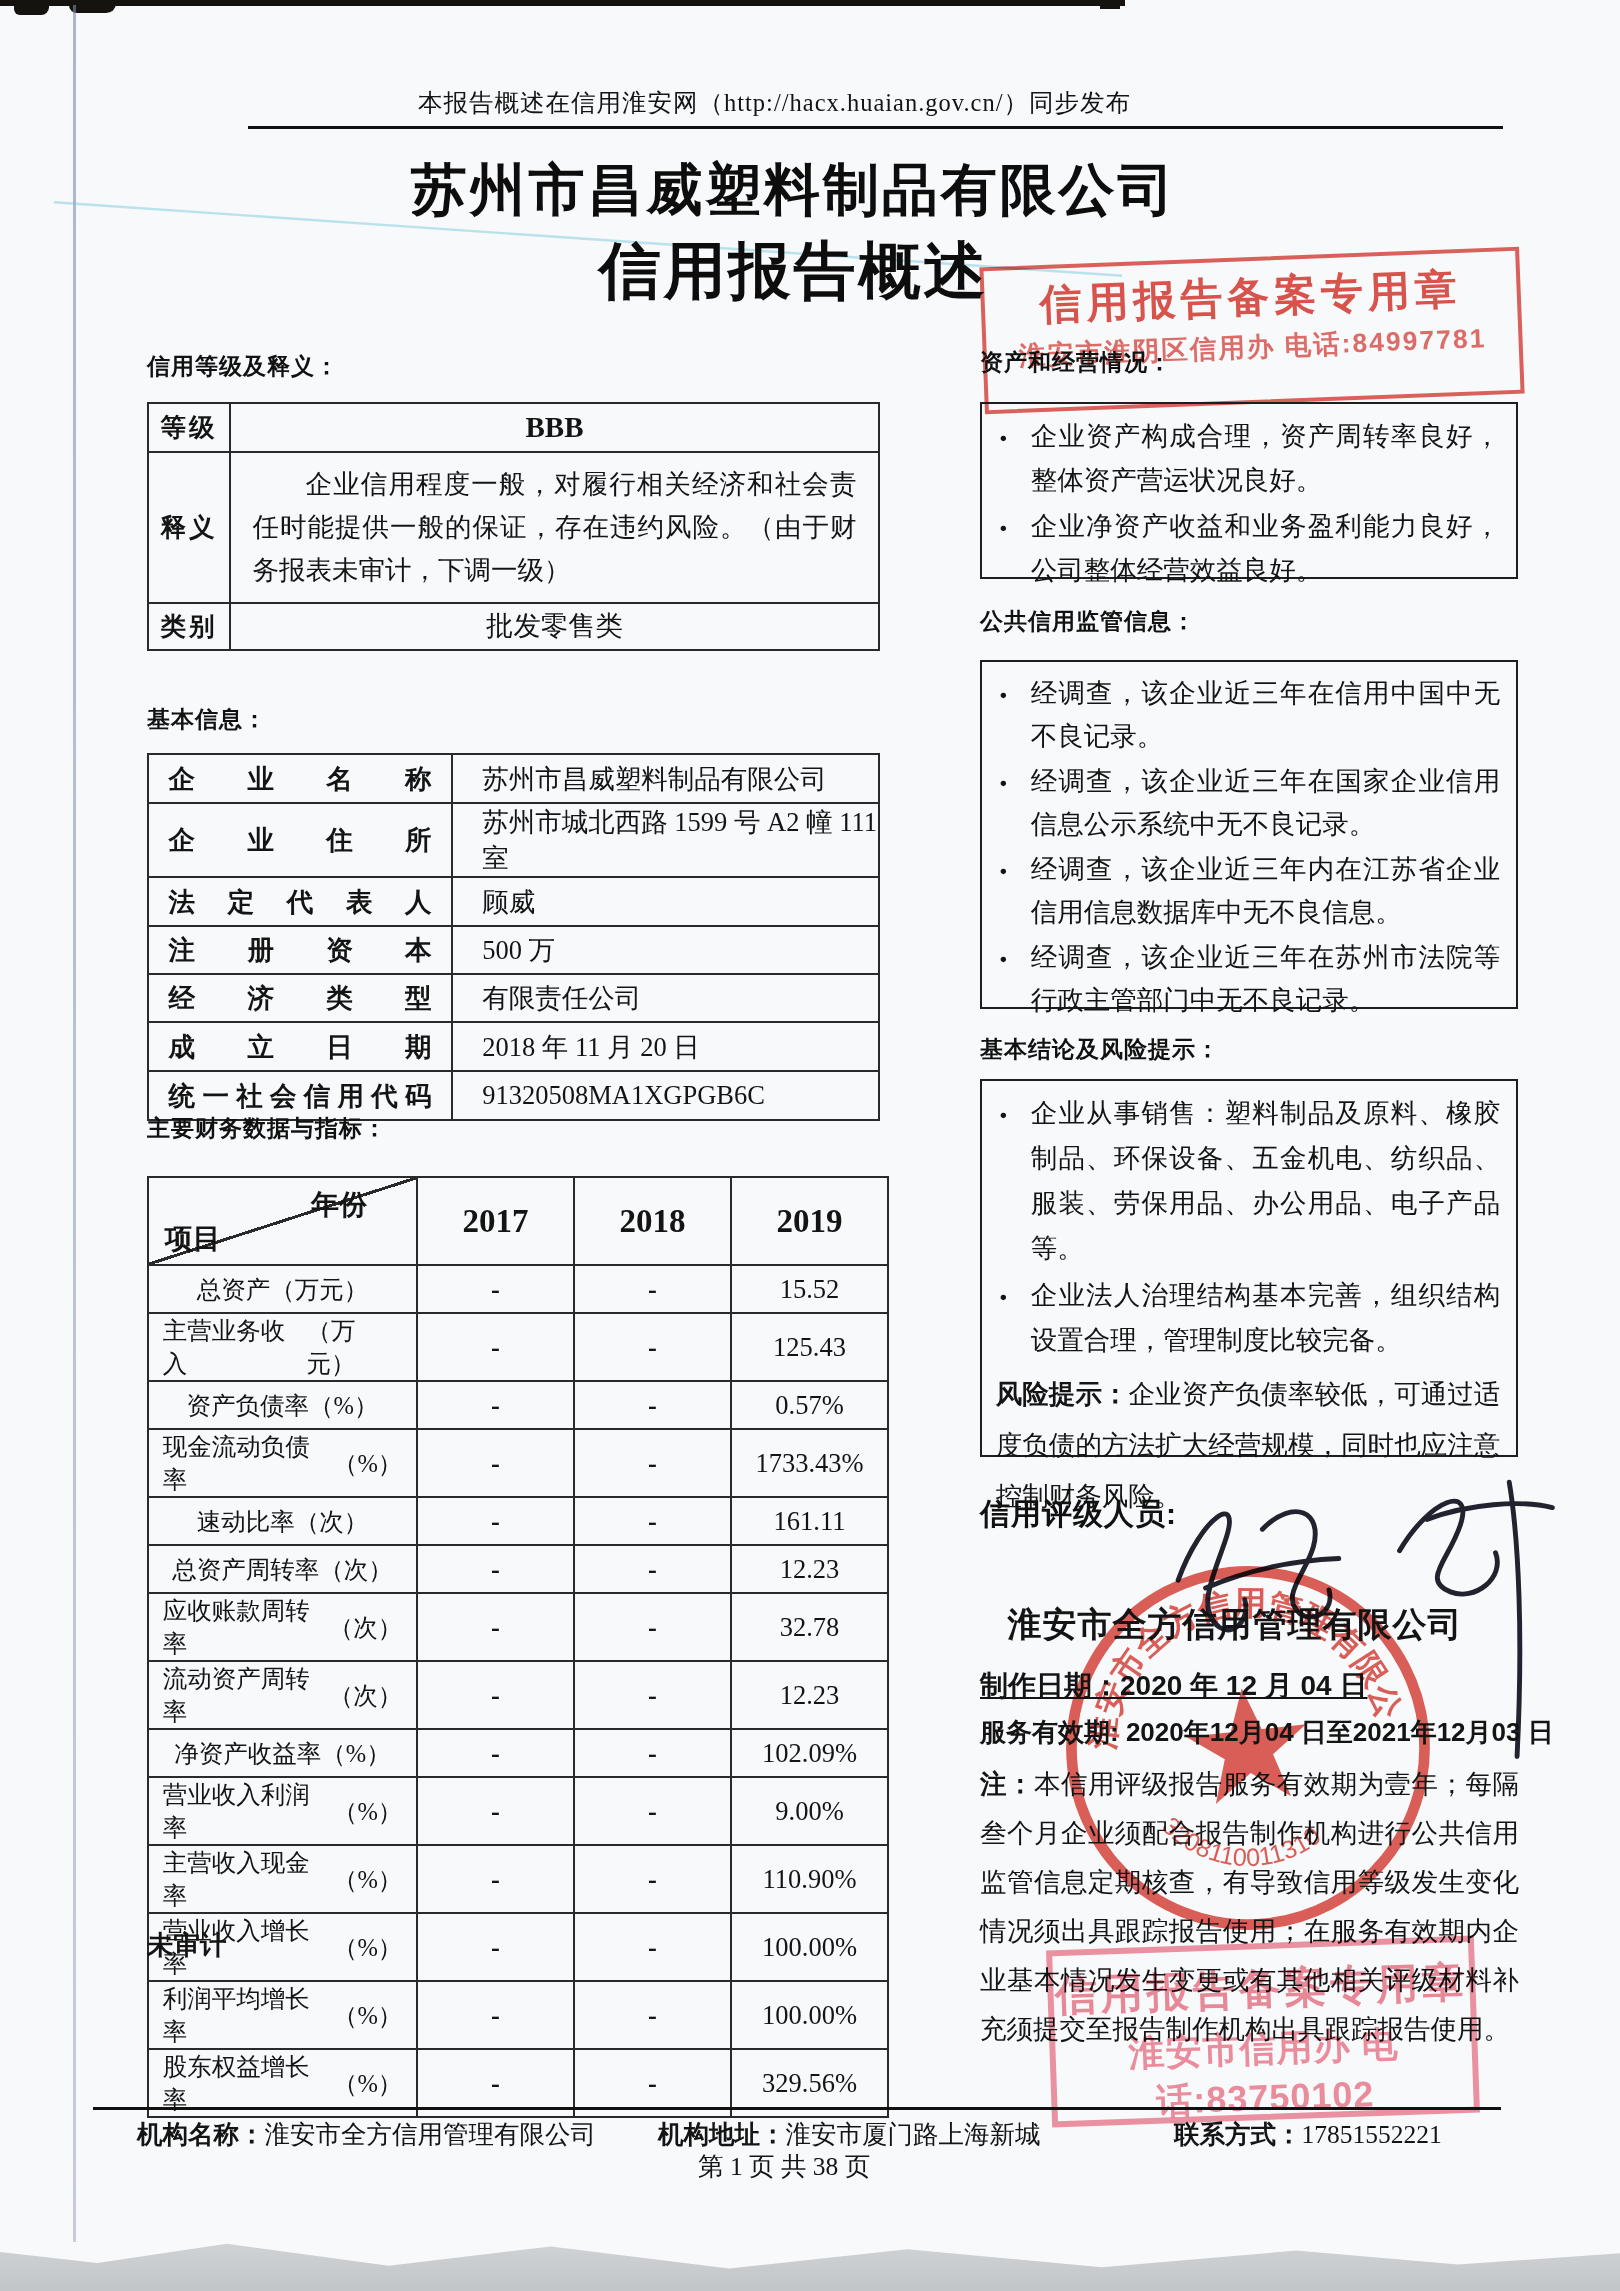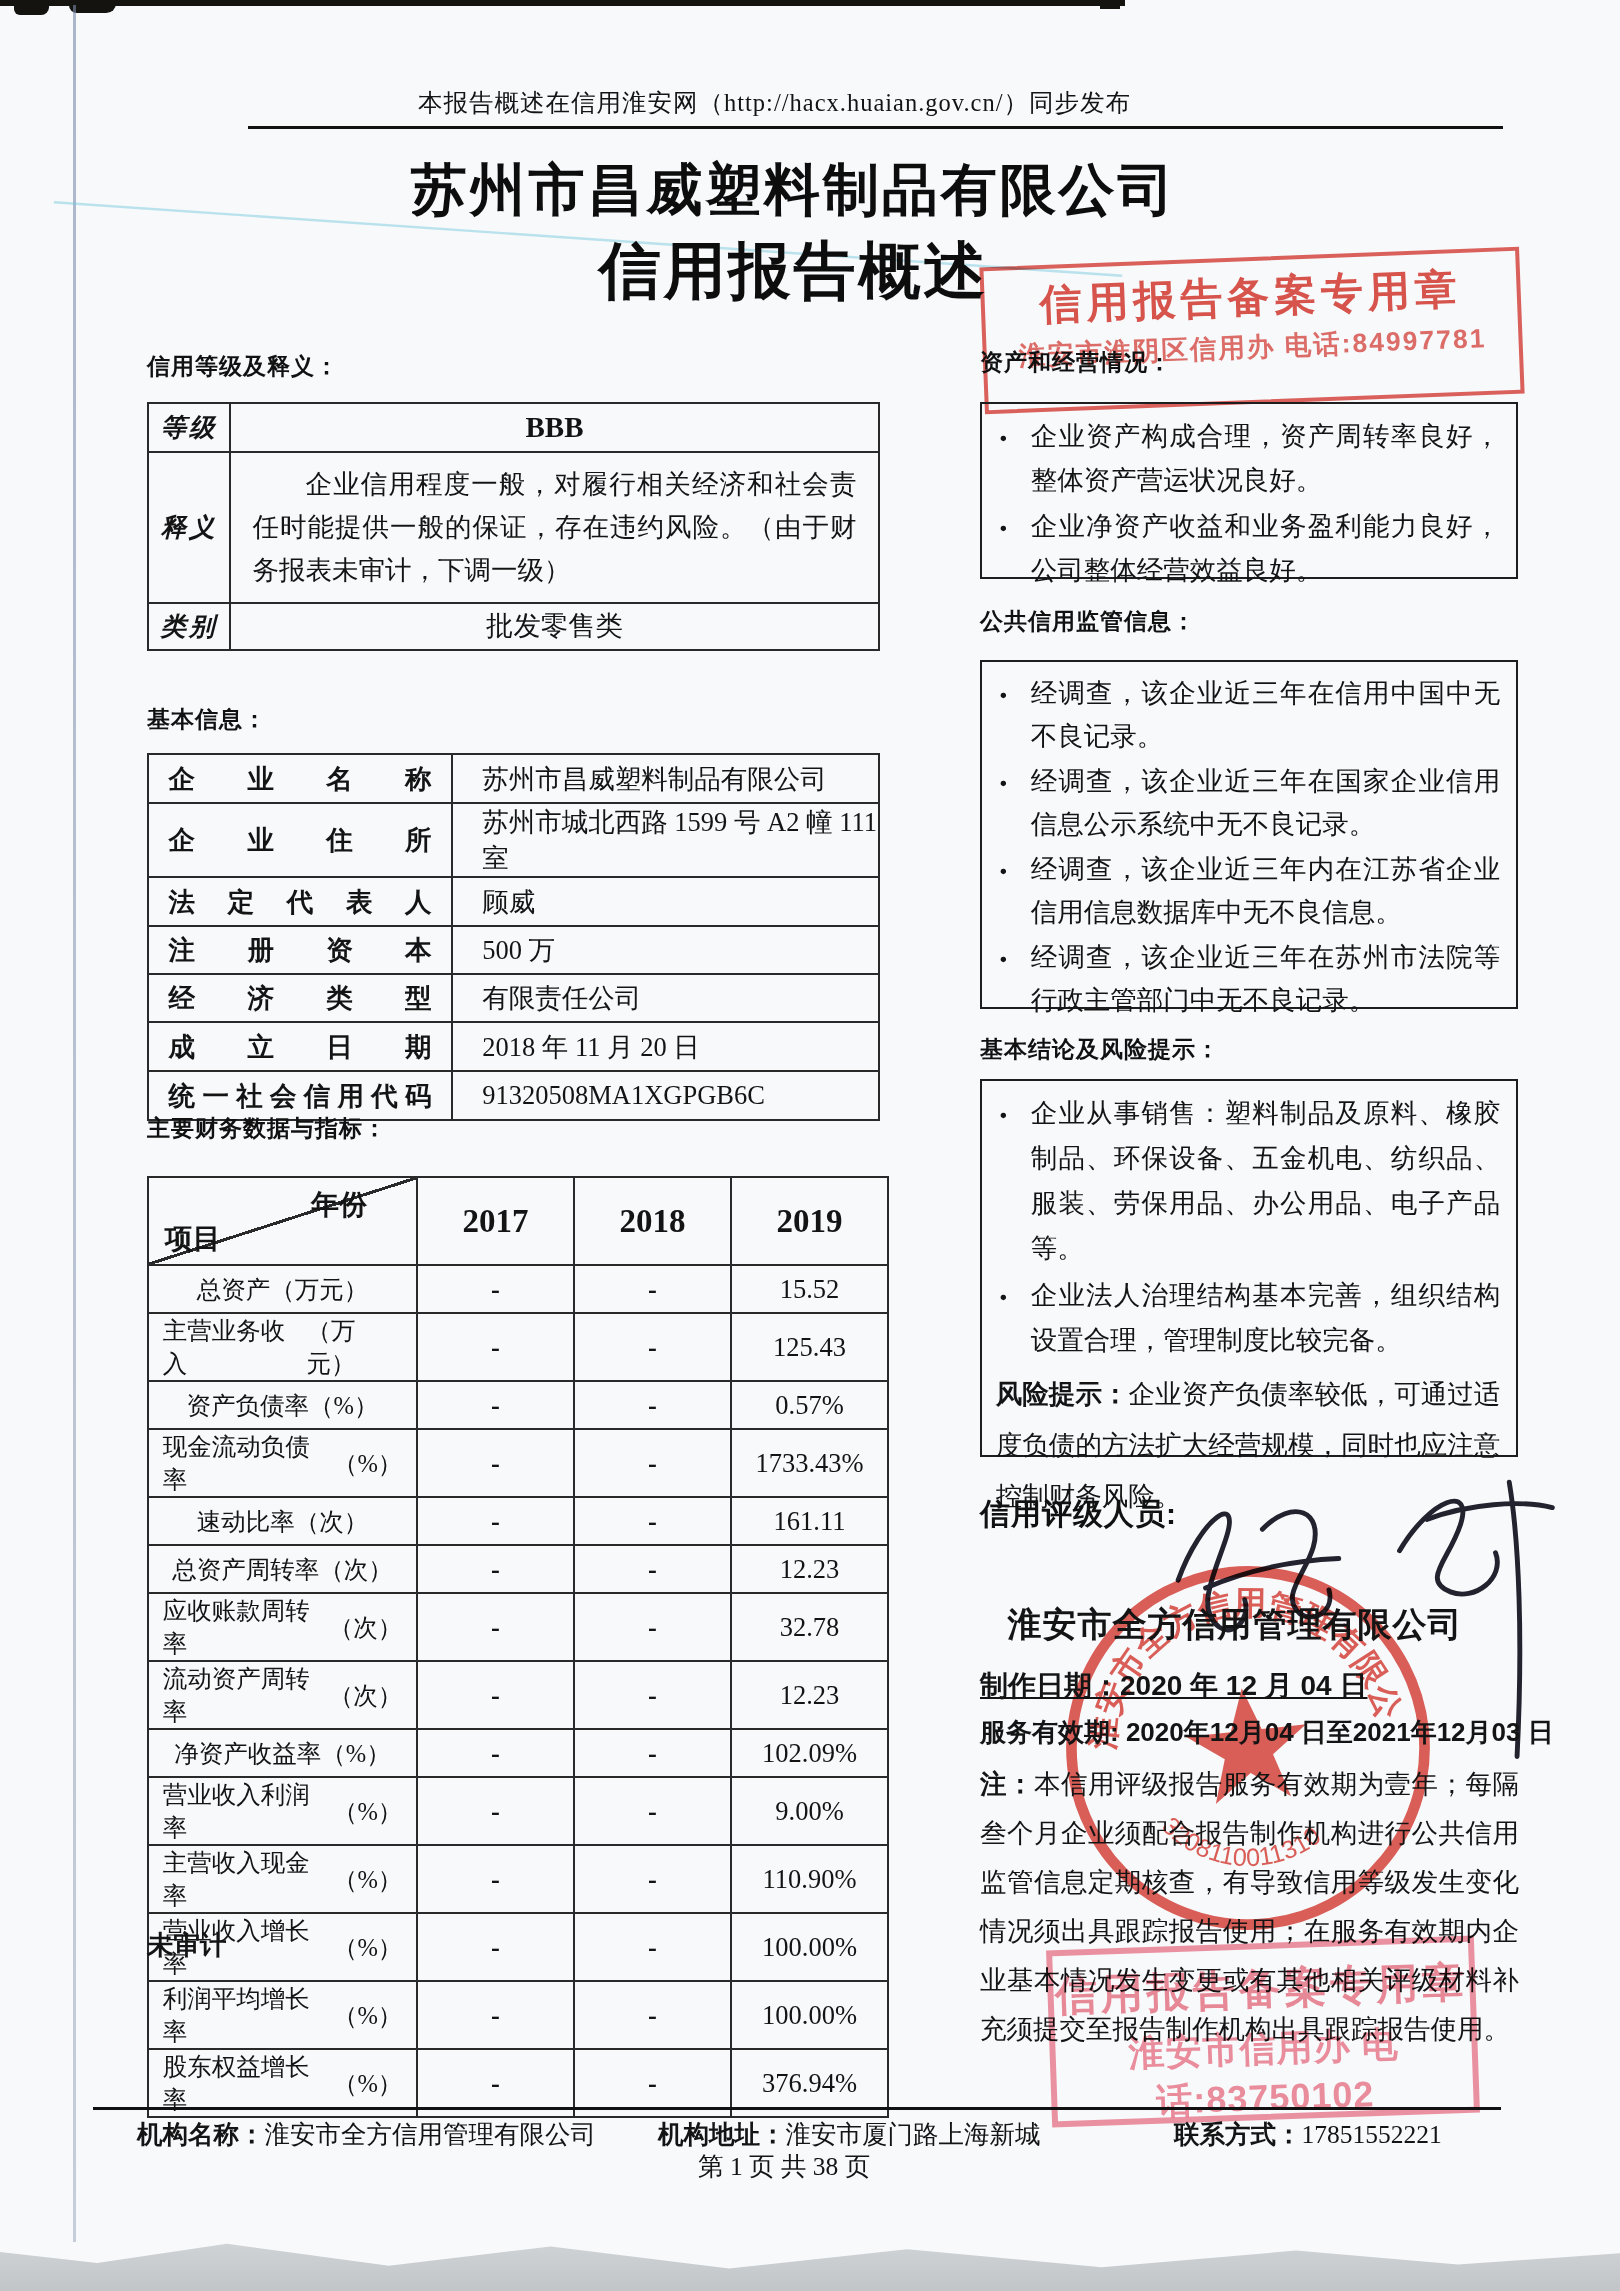--- a/index.html
+++ b/index.html
@@ -28,21 +28,21 @@
   .title1{top:153px;font-size:56px;}
   .title2{top:229px;font-size:62px;}
   
   .shead{font-family:"Liberation Sans","DejaVu Sans",sans-serif;font-weight:700;font-size:23px;color:#111;letter-spacing:1px;}
   
   table{border-collapse:collapse;table-layout:fixed;background:transparent;}
   .dtable{border:2.9px solid #2a2a2a;}
   .dtable td{border:2px solid #2a2a2a;padding:0;vertical-align:middle;}
   
   .t-rating{left:147px;top:402px;width:733px;}
-  .t-rating .lbl{width:80px;text-align:center;font-family:"Liberation Sans","DejaVu Sans",sans-serif;font-weight:700;font-size:25.5px;letter-spacing:2.9px;font-style:italic;}
+  .t-rating .lbl{width:80px;text-align:center;font-family:"Liberation Sans","DejaVu Sans",sans-serif;font-weight:700;font-size:25.5px;letter-spacing:2.9px;}
   .t-rating .val{text-align:center;font-size:27.4px;}
   .t-rating .big{font-weight:700;font-size:29px;}
   .t-rating .shiyi{text-align:left;text-align:justify;padding:9.8px 21.6px;font-size:26.5px;line-height:43px;text-indent:2em;}
   
   .t-basic{left:147px;top:753px;width:733px;}
   .t-basic .lbl{width:263px;font-family:"Liberation Sans","DejaVu Sans",sans-serif;font-weight:700;font-size:26.5px;
     text-align:justify;text-align-last:justify;padding:0 19.6px;}
   .t-basic .val{font-size:26.5px;padding-left:29px;}
   
   .t-fin{left:147px;top:1176px;width:733px;}
@@ -336,21 +336,21 @@
   </tr>
   <tr>
     <td>
           <div class="rl">
             <span>股东权益增长率</span>
             <span>（%）</span>
           </div>
         </td>
     <td class="cv dash">-</td>
     <td class="cv dash">-</td>
-    <td class="cv">376.94%</td>
+    <td class="cv">329.56%</td>
   </tr>
 </tbody>
   </table>
 
 <div class="abs fin-note" style="top: 1927px;">未审计</div>
 
 <div class="abs shead rh1">资产和经营情况：</div>
 <div class="abs rbox box1">
   <ul class="blist">
     <li>企业资产构成合理，资产周转率良好，整体资产营运状况良好。</li>

